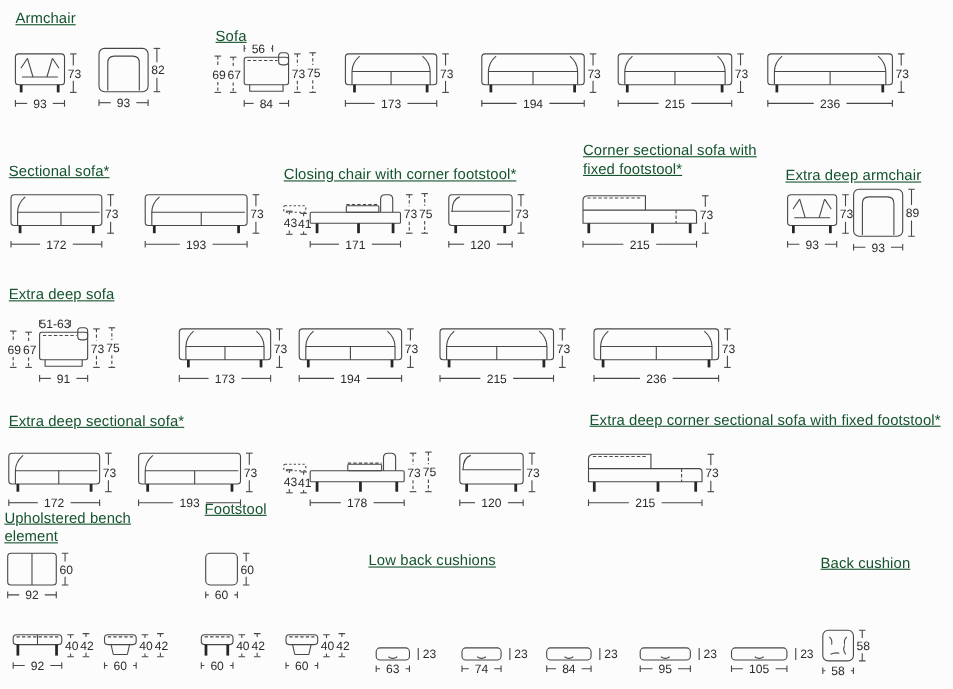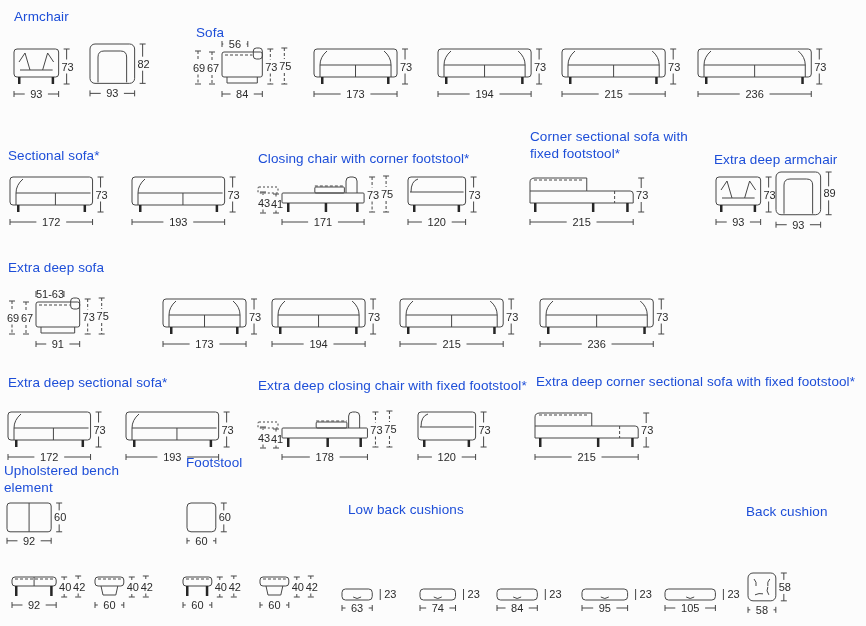--- a/index.html
+++ b/index.html
@@ -1,18 +1,18 @@
 <!DOCTYPE html>
 <html><head>
 <meta charset="utf-8">
 <style>
   html,body{margin:0;padding:0;background:#fcfcfc;}
   .canvas{position:relative;width:866px;height:626px;background:#fcfcfc;overflow:hidden;
           font-family:"Liberation Sans",sans-serif;}
-  .title{position:absolute;font-size:13.5px;line-height:17px;color:#1d4ed8;letter-spacing:.1px;}
+  .title{position:absolute;font-size:13.5px;line-height:17px;color:#14532d;letter-spacing:.1px;text-decoration:underline;}
   svg{position:absolute;left:0;top:0;}
   text{font-family:"Liberation Sans",sans-serif;}
 </style>
 </head>
 <body>
 
 <div class="canvas">
   <svg id="diagram-svg" width="866" height="626" viewBox="0 0 866 626">
       <g>
         <rect x="14" y="49" width="44.64" height="28" rx="3" fill="none" stroke="#474747" stroke-width="1"></rect>
@@ -707,19 +707,18 @@
     </svg>
 
   <div class="title" style="left:14px;top:8px">Armchair</div>
   <div class="title" style="left:196px;top:24px">Sofa</div>
   <div class="title" style="left:8px;top:147px">Sectional sofa*</div>
   <div class="title" style="left:258px;top:150px">Closing chair with corner footstool*</div>
   <div class="title" style="left:530px;top:128px;width:175px">Corner sectional sofa with fixed footstool*</div>
   <div class="title" style="left:714px;top:151px">Extra deep armchair</div>
   <div class="title" style="left:8px;top:259px">Extra deep sofa</div>
   <div class="title" style="left:8px;top:374px">Extra deep sectional sofa*</div>
-  <div class="title" style="left:258px;top:377px">Extra deep closing chair with fixed footstool*</div>
   <div class="title" style="left:536px;top:373px">Extra deep corner sectional sofa with fixed footstool*</div>
   <div class="title" style="left:4px;top:462px;width:135px">Upholstered bench element</div>
   <div class="title" style="left:186px;top:454px">Footstool</div>
-  <div class="title" style="left:348px;top:501px">Low back cushions</div>
+  <div class="title" style="left:335px;top:501px">Low back cushions</div>
   <div class="title" style="left:746px;top:503px">Back cushion</div>
 </div>
 
 </body></html>

